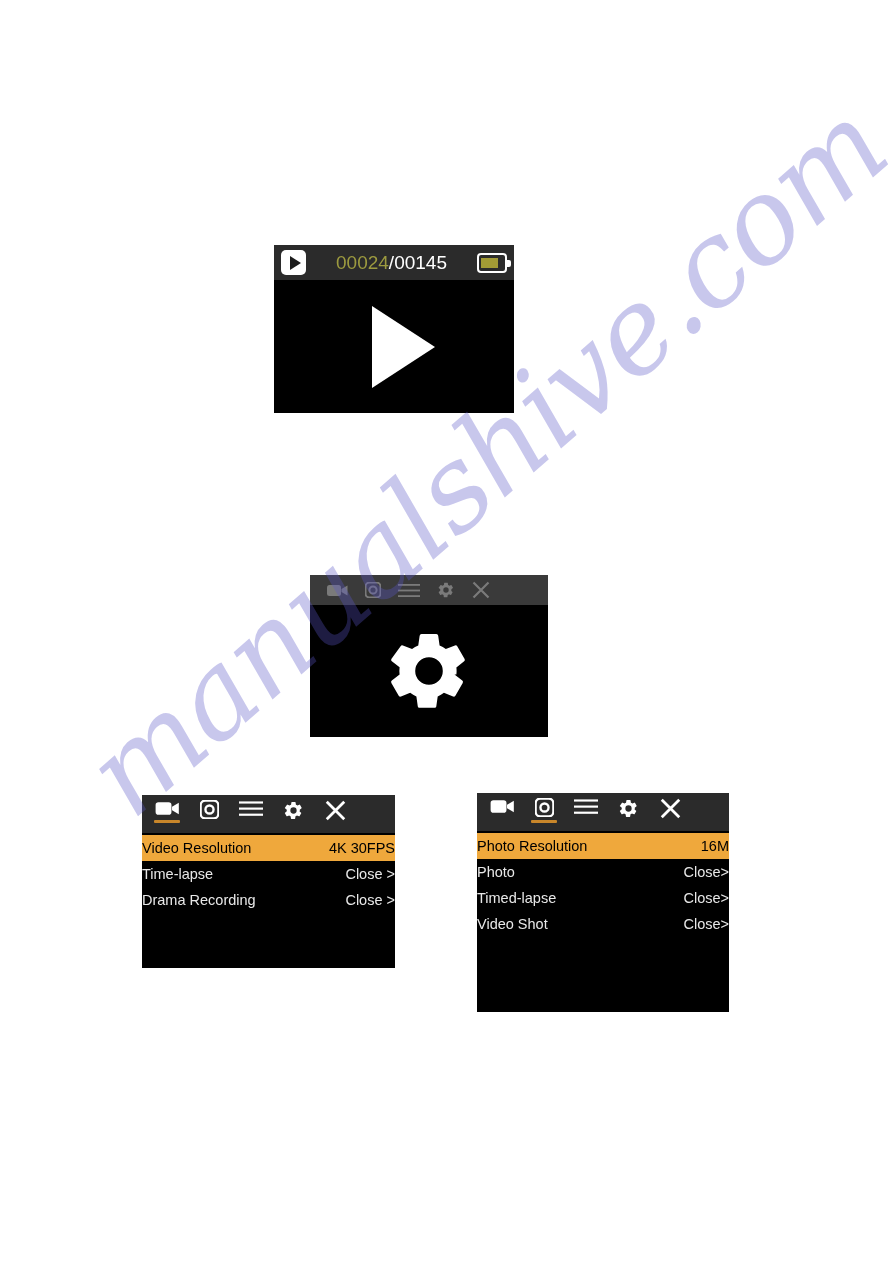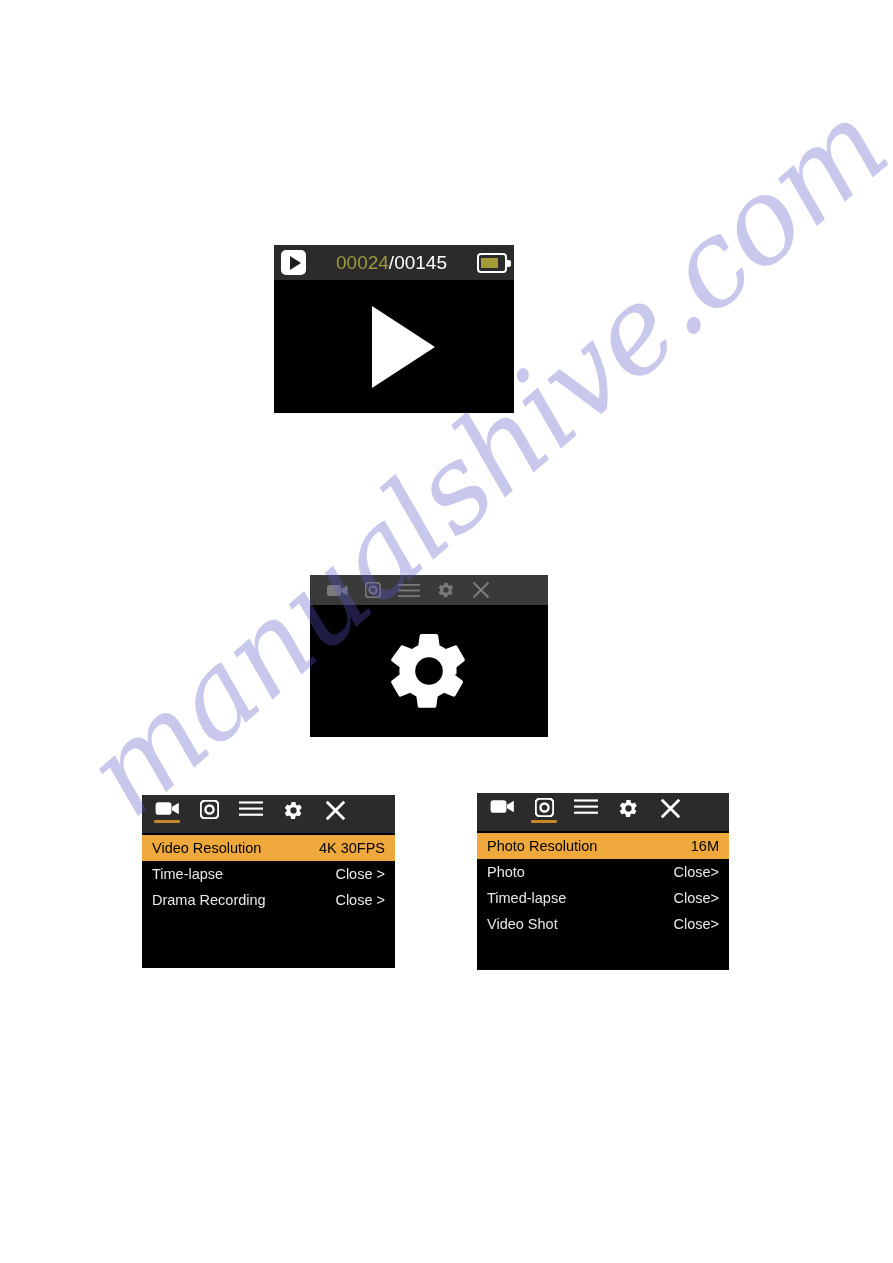--- a/index.html
+++ b/index.html
@@ -173,21 +173,21 @@
     height: 3px;
     background: transparent;
     border-radius: 1px;
   }
   .tab.active .underline { background: #c8862a; }
 
   .menu-row {
     display: flex;
     align-items: center;
     justify-content: space-between;
-    padding: 0 10px;
+    padding: 0 0;
     height: 26px;
     color: #e8e8e8;
     font-size: 14.5px;
     background: transparent;
   }
   .menu-row.highlight {
     background: #efa83c;
     color: #000000;
   }
   .menu-row .val { white-space: nowrap; }
@@ -201,21 +201,21 @@
   #video-menu {
     left: 142px;
     top: 795px;
     width: 253px;
     height: 173px;
   }
   #photo-menu {
     left: 477px;
     top: 793px;
     width: 252px;
-    height: 177px;
+    height: 219px;
   }
 
   
   svg { display: block; }
 </style>
 </head>
 <body>
 
 <div id="watermark">
   <div class="wm-text">manualshive.com</div>

